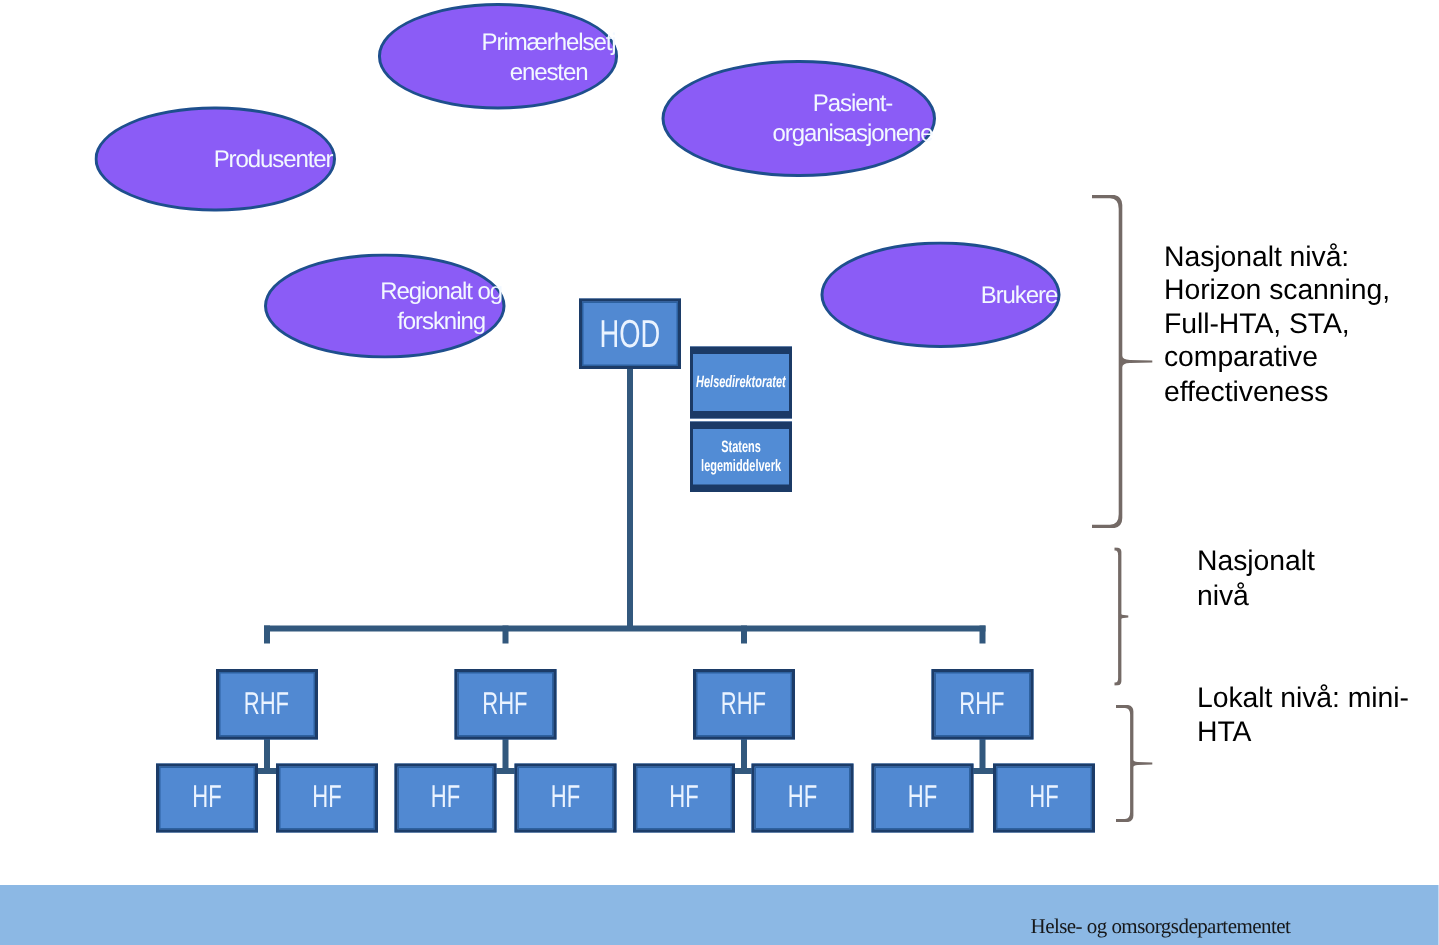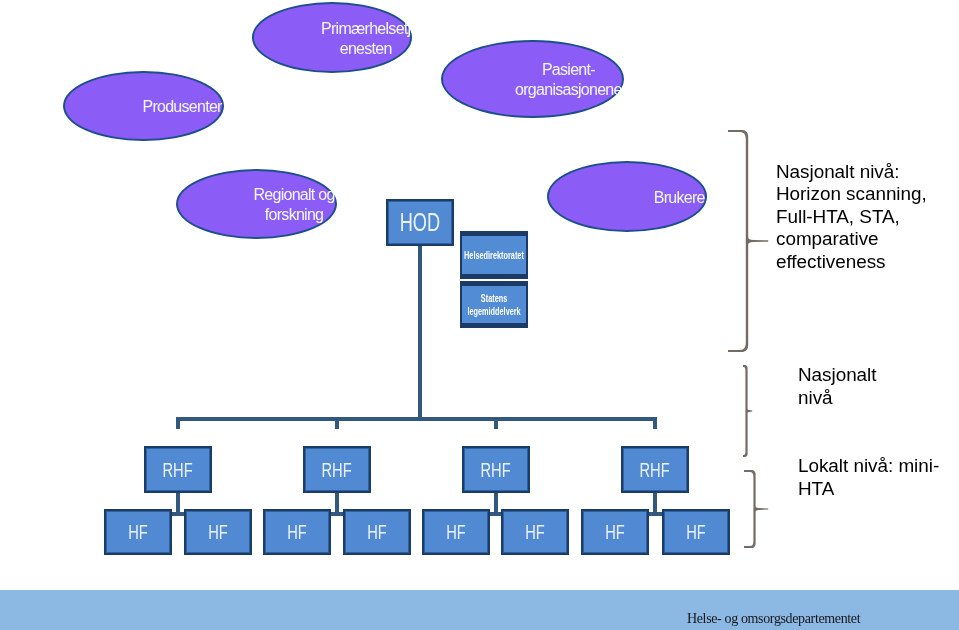--- a/index.html
+++ b/index.html
@@ -90,21 +90,21 @@
 forskning</span>
   </div>
   <div class="ellipse" style="left: 546.5px; top: 161.1px; width: 160.3px; height: 70.8px;">
     <span>Brukere</span>
   </div>
 
   <div class="node" style="left: 386px; top: 181px; width: 68px; height: 47px; font-size: 26px;">
     <span>HOD</span>
   </div>
 
-  <div class="agency" style="left: 460px; top: 231px; width: 68px; height: 48px;">
+  <div class="agency" style="left: 460px; top: 231px; width: 68px; height: 48px; font-style: italic;">
     <span>Helsedirektoratet</span>
   </div>
   <div class="agency" style="left: 460px; top: 281px; width: 68px; height: 47px;">
     <span>Statens
 legemiddelverk</span>
   </div>
 
   <div class="node" style="left: 144px; top: 428px; width: 68px; height: 47px; font-size: 21px;">
     <span>RHF</span>
   </div>

